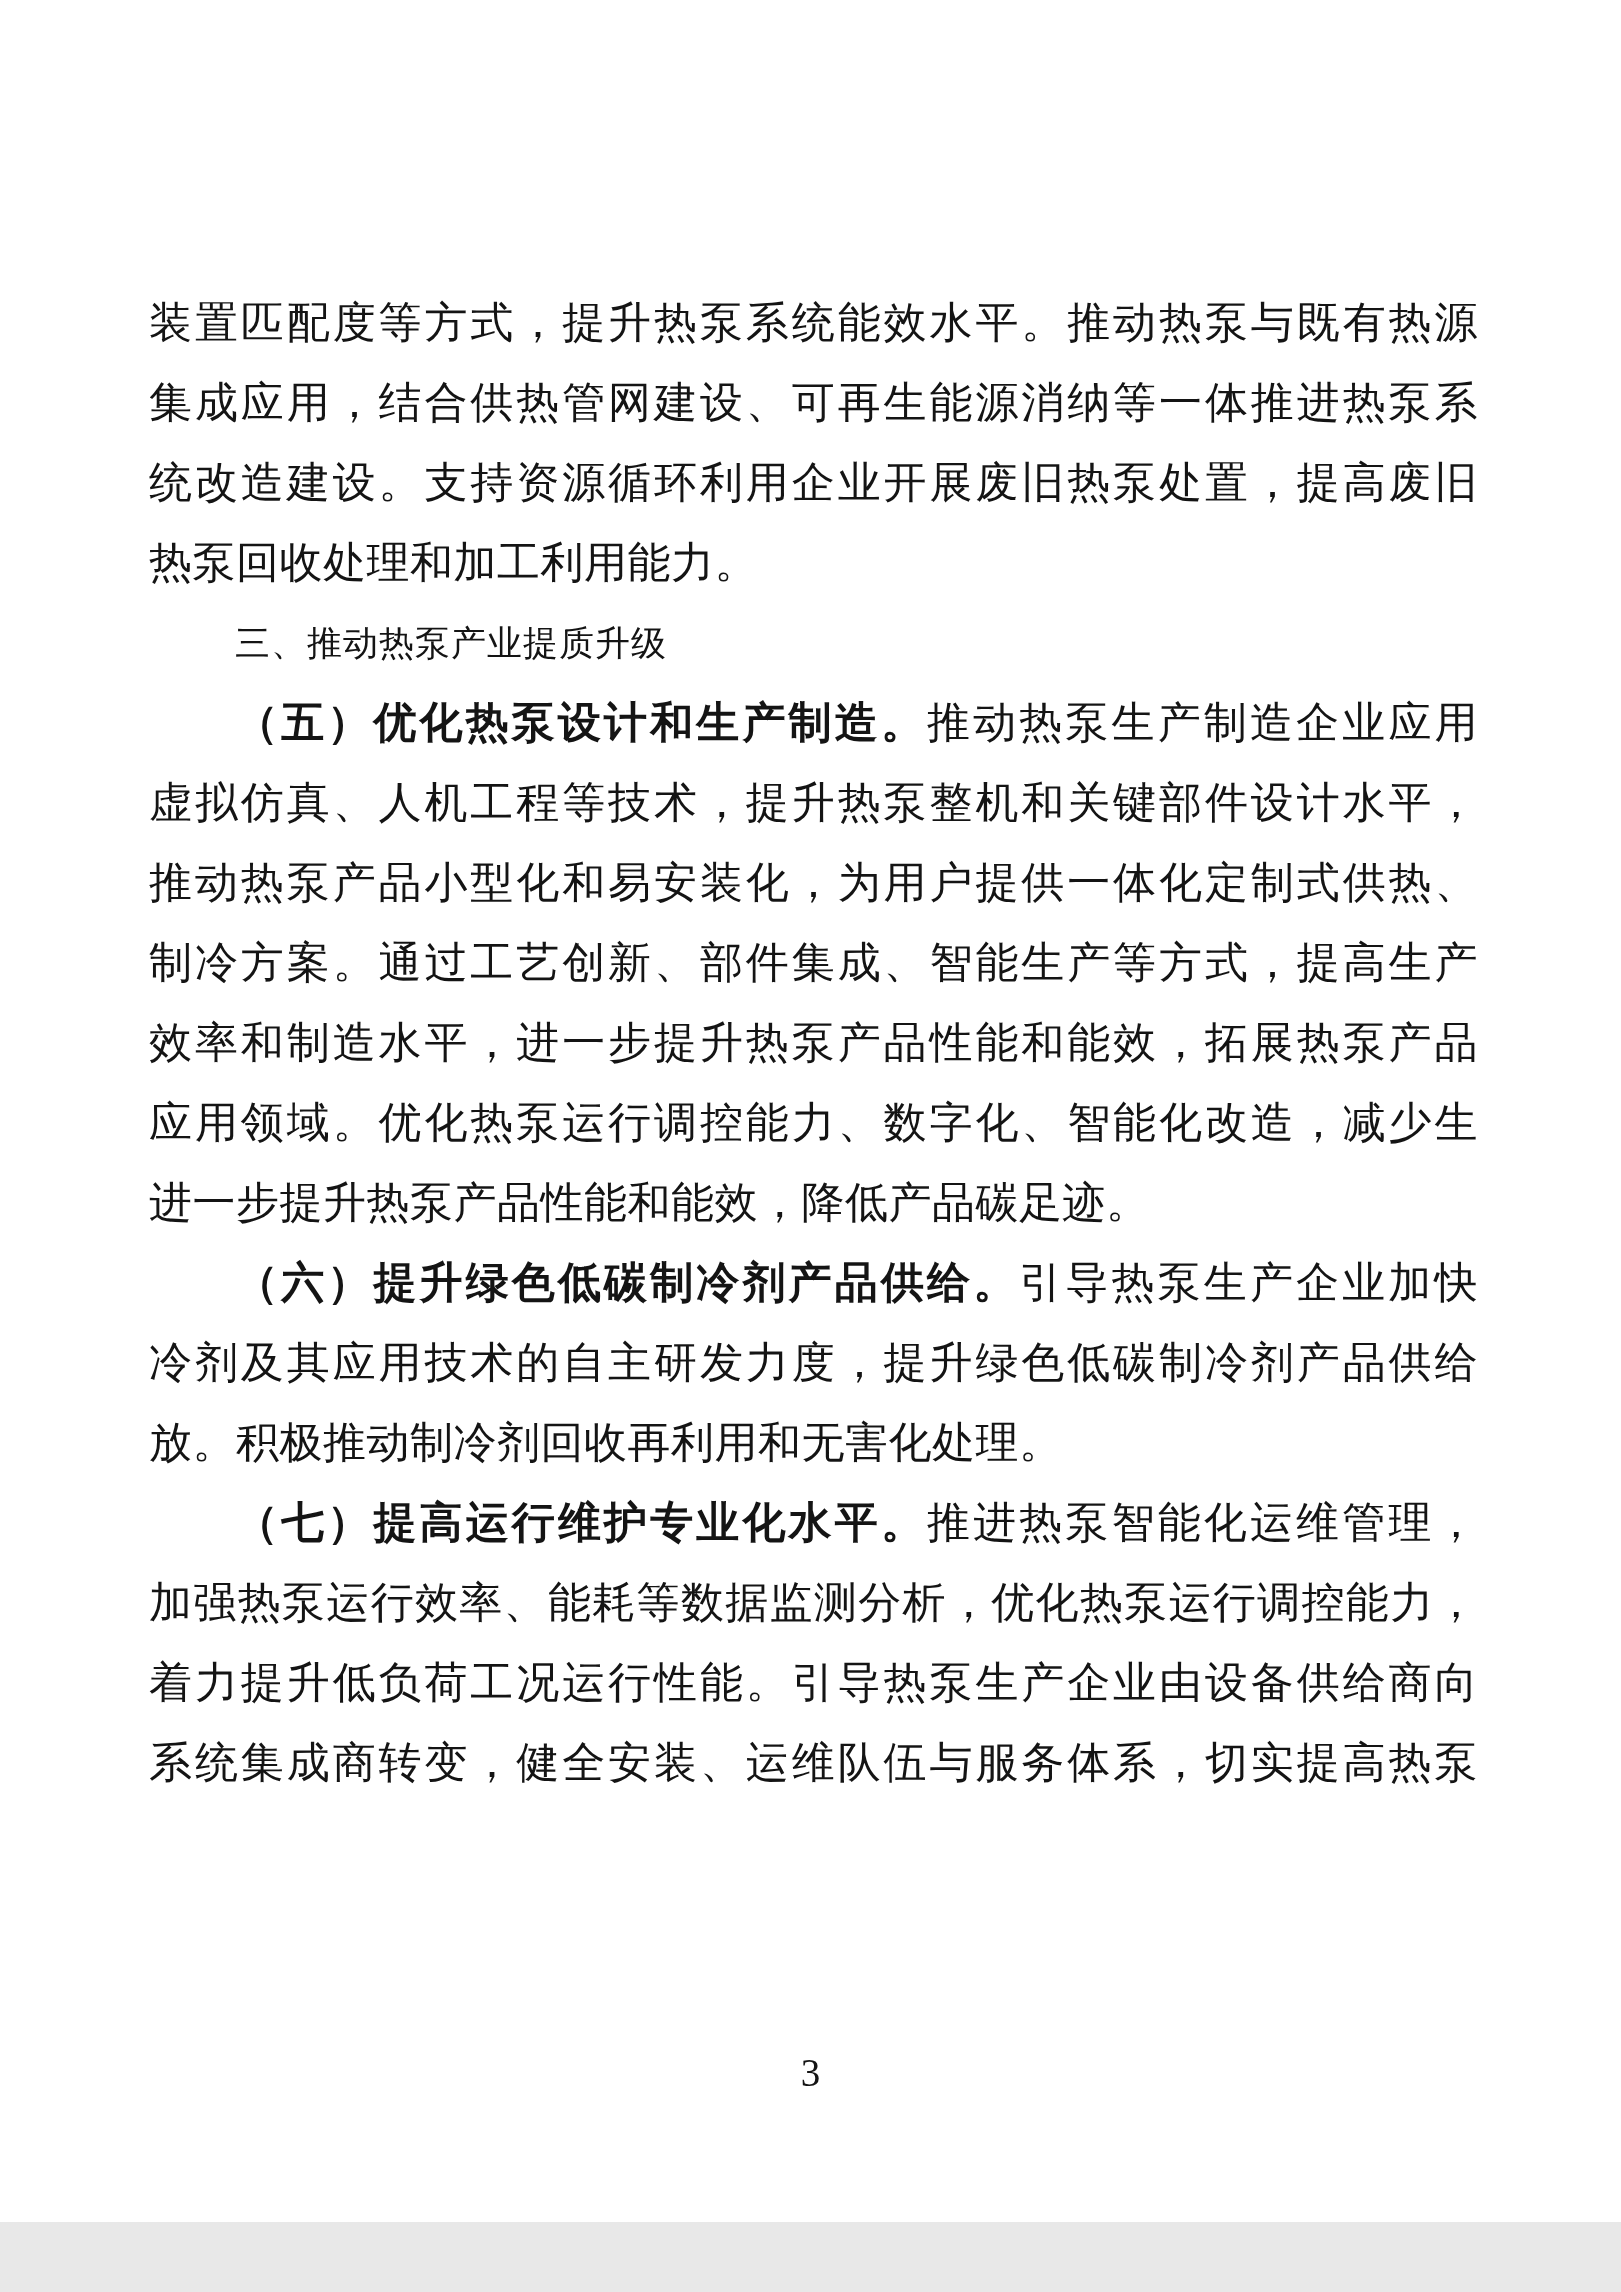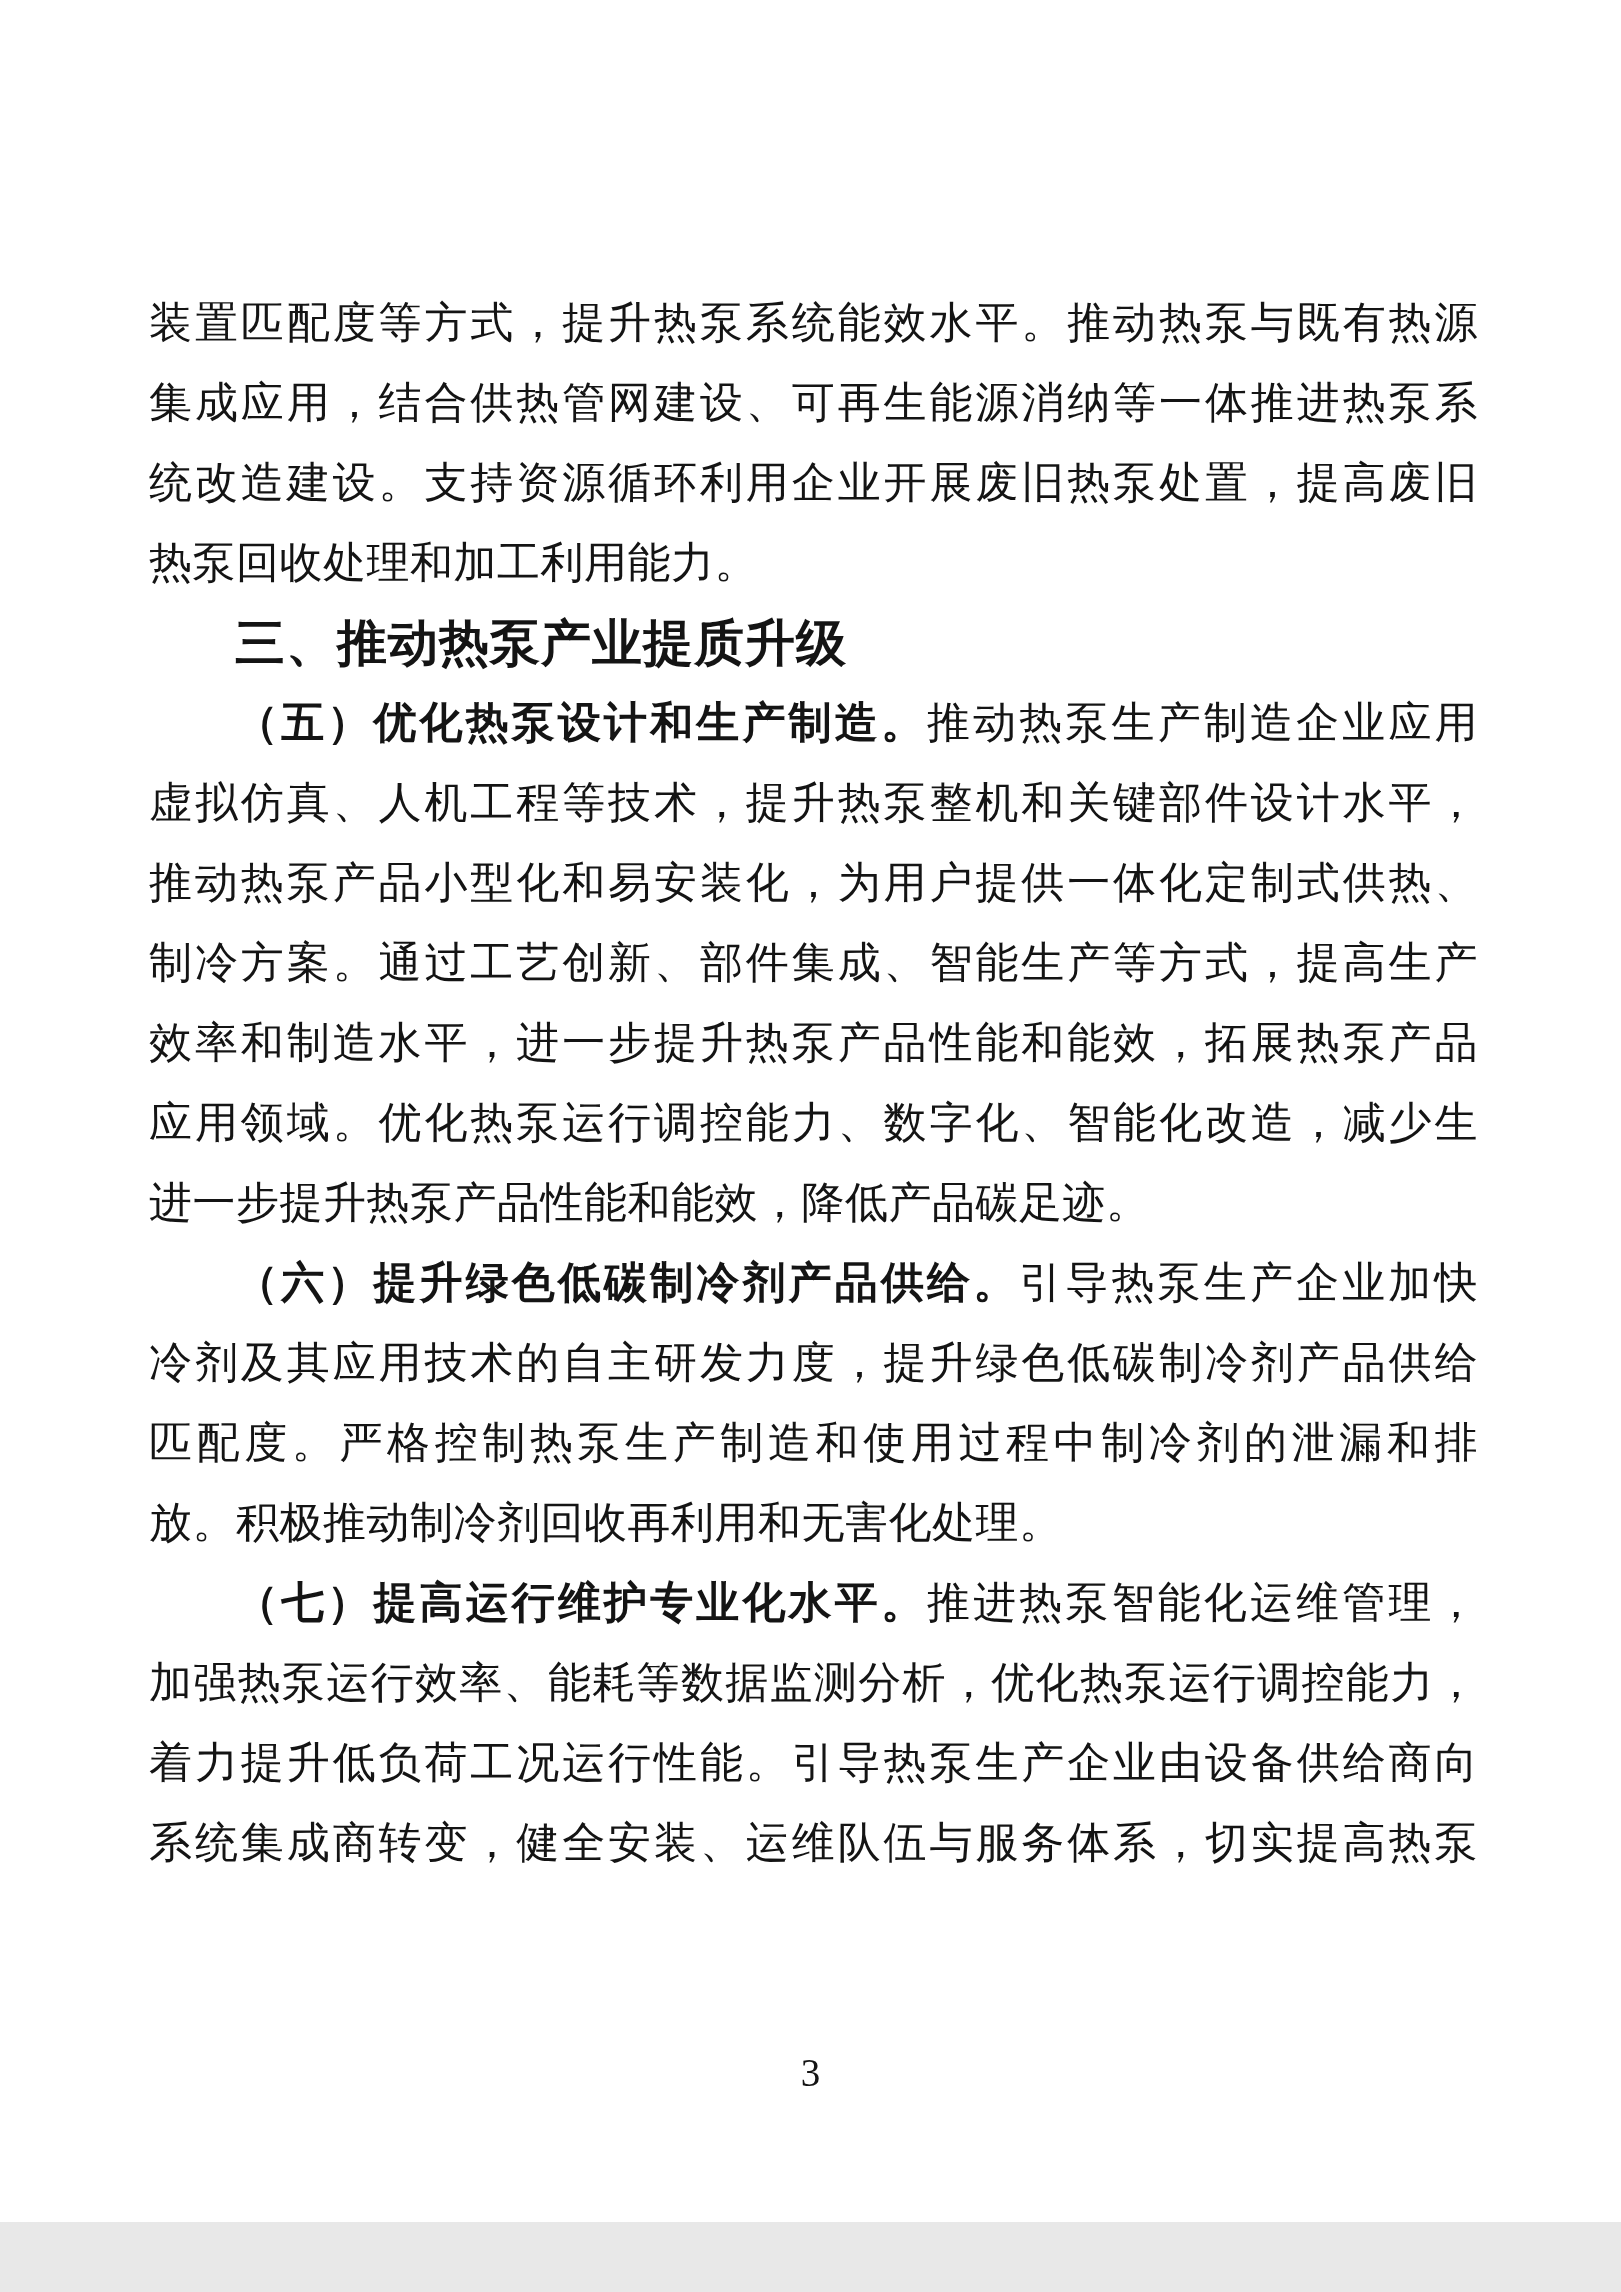--- a/index.html
+++ b/index.html
@@ -25,22 +25,22 @@
     font-size:43px;
     text-align:justify;
     text-align-last:left;
     white-space:normal;
     letter-spacing:0.5px;
   }
   .line.stretch{ text-align-last:justify; }
   .line.indent{ padding-left:86px; }
   .heading{
     font-family:"DejaVu Sans","Liberation Sans",sans-serif;
-    font-weight:700;
-    font-size:50px;
+    font-weight:400;
+    font-size:35px;
     letter-spacing:1px;
   }
   .lead{ font-weight:700; }
   .page-number{
     position:absolute;
     top:2050px;left:0;
     width:100%;
     text-align:center;
     font-size:39px;
     line-height:45px;
@@ -63,21 +63,20 @@
     <div class="line stretch indent"><span class="lead">（五）优化热泵设计和生产制造。</span><span>推动热泵生产制造企业应用</span></div>
     <div class="line stretch">虚拟仿真、人机工程等技术，提升热泵整机和关键部件设计水平，</div>
     <div class="line stretch">推动热泵产品小型化和易安装化，为用户提供一体化定制式供热、</div>
     <div class="line stretch">制冷方案。通过工艺创新、部件集成、智能生产等方式，提高生产</div>
     <div class="line stretch">效率和制造水平，进一步提升热泵产品性能和能效，拓展热泵产品</div>
     <div class="line stretch">应用领域。优化热泵运行调控能力、数字化、智能化改造，减少生</div>
     <div class="line">进一步提升热泵产品性能和能效，降低产品碳足迹。</div>
 
     <div class="line stretch indent"><span class="lead">（六）提升绿色低碳制冷剂产品供给。</span><span>引导热泵生产企业加快</span></div>
     <div class="line stretch">冷剂及其应用技术的自主研发力度，提升绿色低碳制冷剂产品供给</div>
-    <div class="line stretch">匹配度。严格控制热泵生产制造和使用过程中制冷剂的泄漏和排</div>
     <div class="line">放。积极推动制冷剂回收再利用和无害化处理。</div>
 
     <div class="line stretch indent"><span class="lead">（七）提高运行维护专业化水平。</span><span>推进热泵智能化运维管理，</span></div>
     <div class="line stretch">加强热泵运行效率、能耗等数据监测分析，优化热泵运行调控能力，</div>
     <div class="line stretch">着力提升低负荷工况运行性能。引导热泵生产企业由设备供给商向</div>
     <div class="line stretch">系统集成商转变，健全安装、运维队伍与服务体系，切实提高热泵</div>
 
   </div>
 
   <div class="page-number">3</div>

